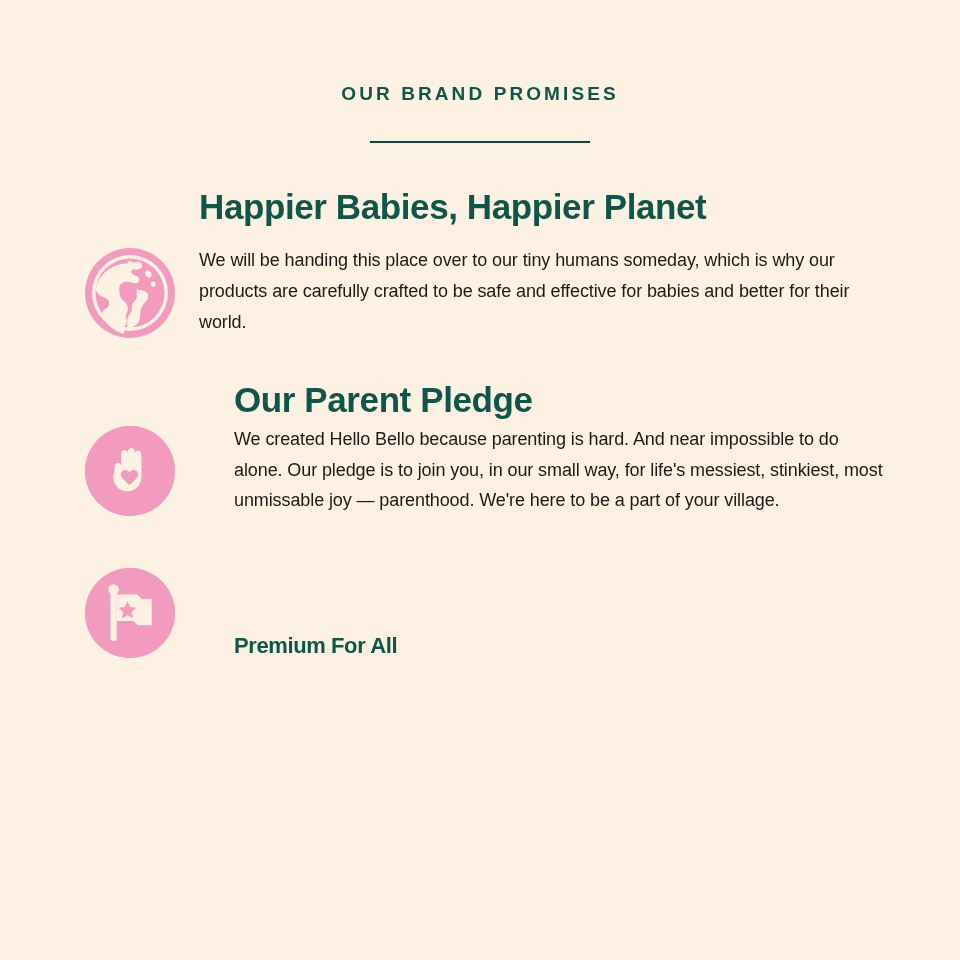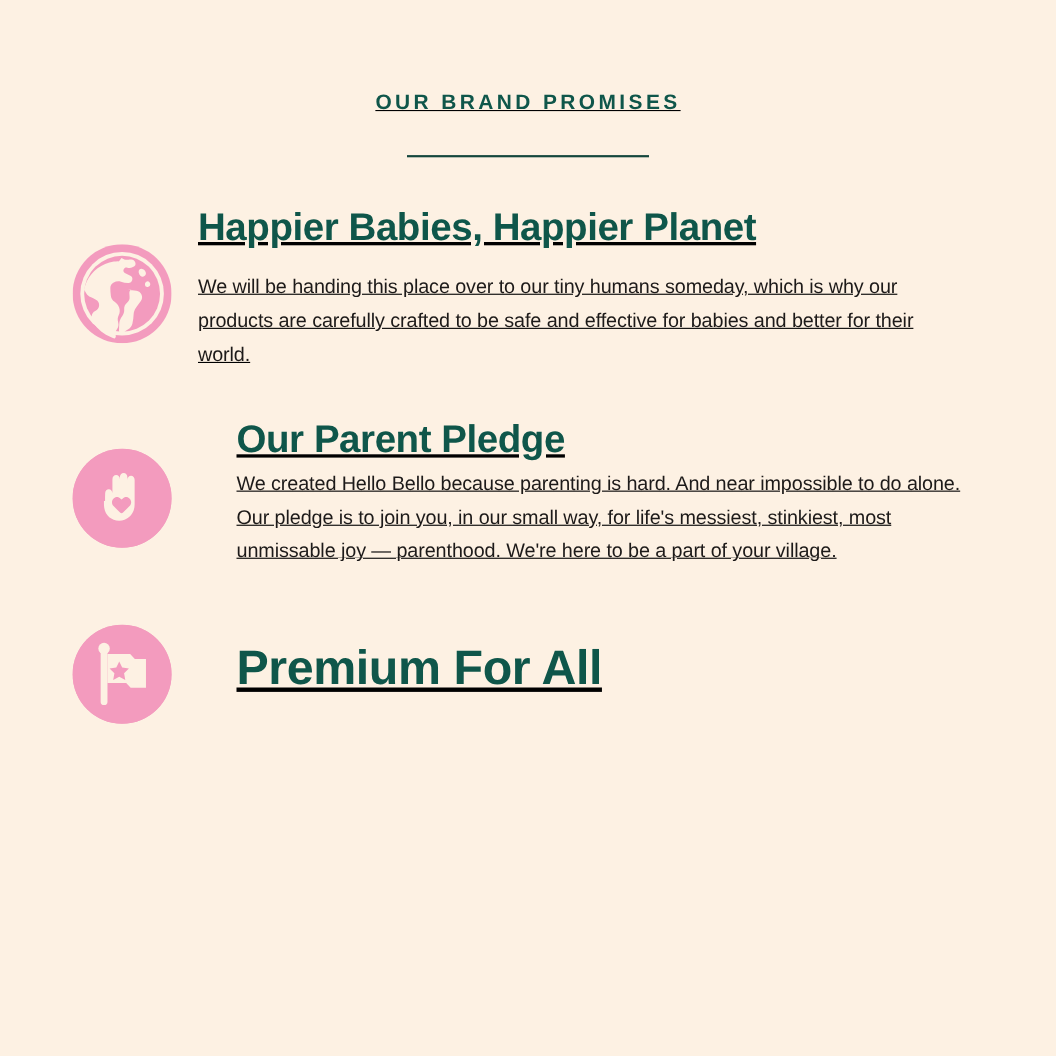--- a/index.html
+++ b/index.html
@@ -13,21 +13,20 @@
     font-family: "Liberation Sans", sans-serif;
     overflow: hidden;
   }
 
   .page {
     position: relative;
     width: 960px;
     height: 960px;
     background: #FDF1E3;
     box-sizing: border-box;
-    text-decoration: underline;
   }
 
   
   .header {
     padding-top: 84px;
     text-align: center;
   }
   .eyebrow {
     font-family: "Liberation Sans", sans-serif;
     font-size: 19px;
@@ -48,22 +47,22 @@
     background: #14463C;
   }
 
   
   .sections {
     margin-top: 42px;
   }
   .promise {
     position: relative;
     display: flex;
-    align-items: center;
-    padding-left: 66px;
+    align-items: flex-end;
+    padding-left: 85px;
     padding-right: 70px;
   }
   .promise + .promise {
     margin-top: 26px;
     gap: 35px;
   }
 
   .icon-badge {
     flex: 0 0 auto;
     width: 90px;
@@ -103,21 +102,21 @@
     max-width: 690px;
     white-space: pre-line;
   }
 
   
   .promise.p1 { margin-top: 0; }
   .promise.p1 .promise-text { margin-top: 18px; }
   .promise.p2 { margin-top: 40px; }
   .promise.p2 .promise-text { margin-top: 4px; }
   .promise.p3 { margin-top: 40px; }
-  .promise.p3 .promise-title { font-size: 44px; }
+  .promise.p3 .promise-title { font-size: 22px; }
   .promise.p3 .promise-text { margin-top: 14px; }
 </style>
 </head>
 <body>
 
 <div class="page">
 
   <div class="header">
     <div class="eyebrow">OUR BRAND PROMISES</div>
     <div class="divider-wrap">

